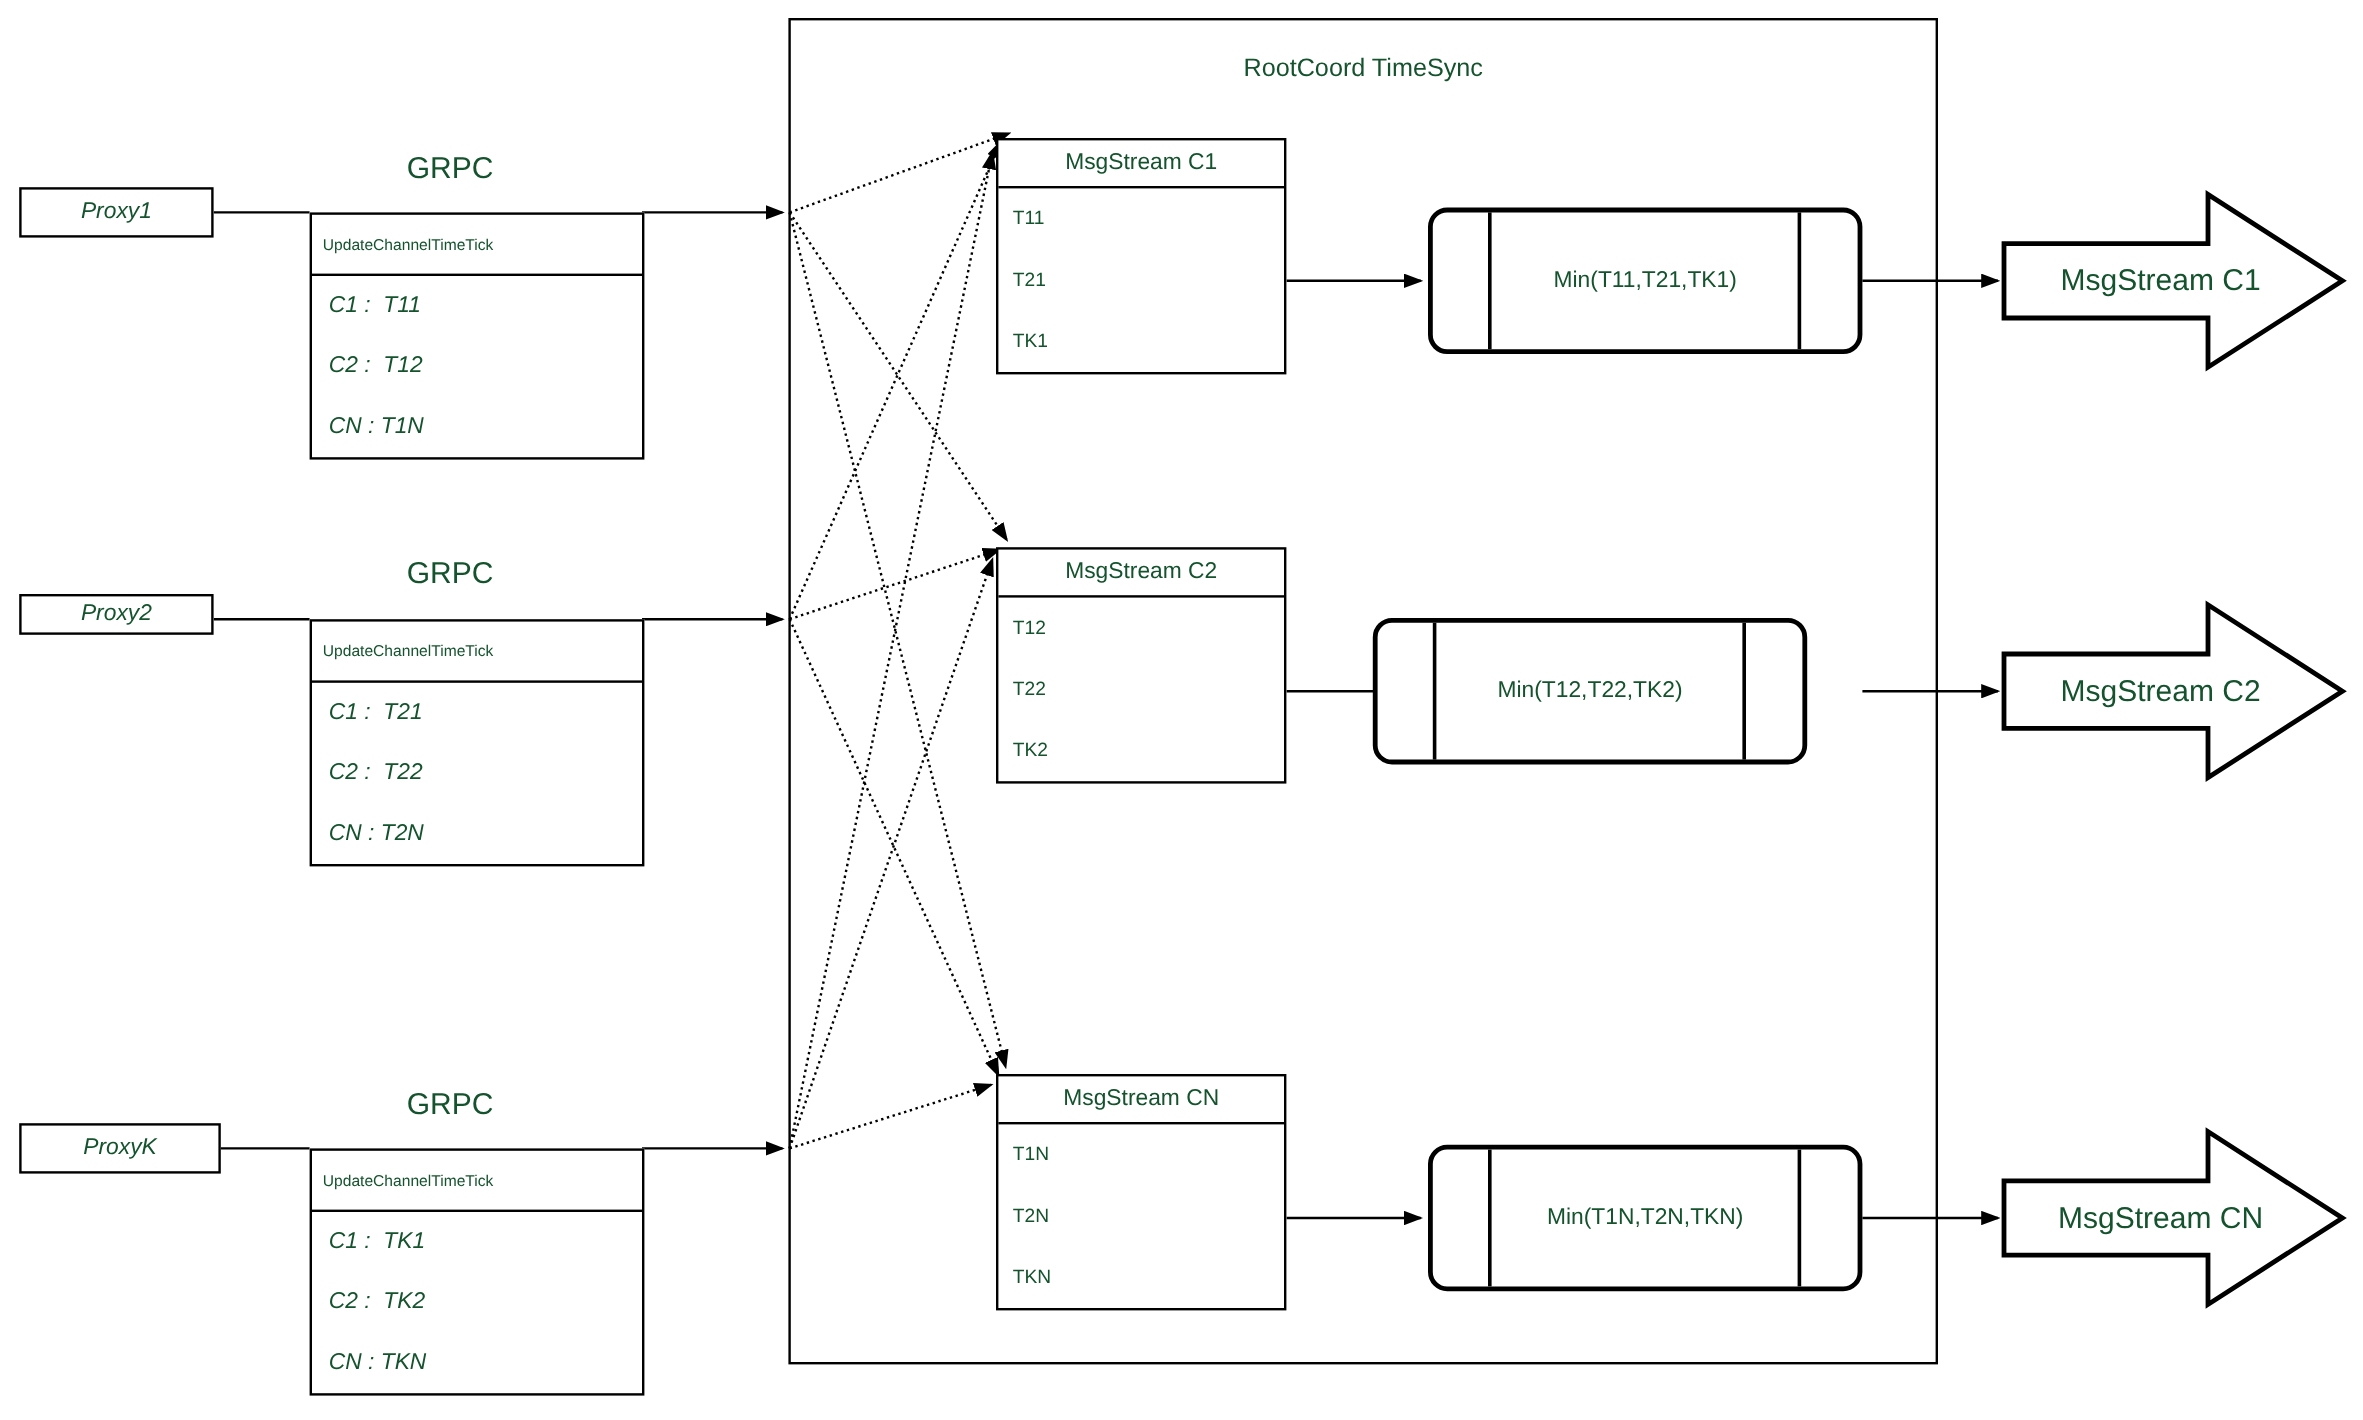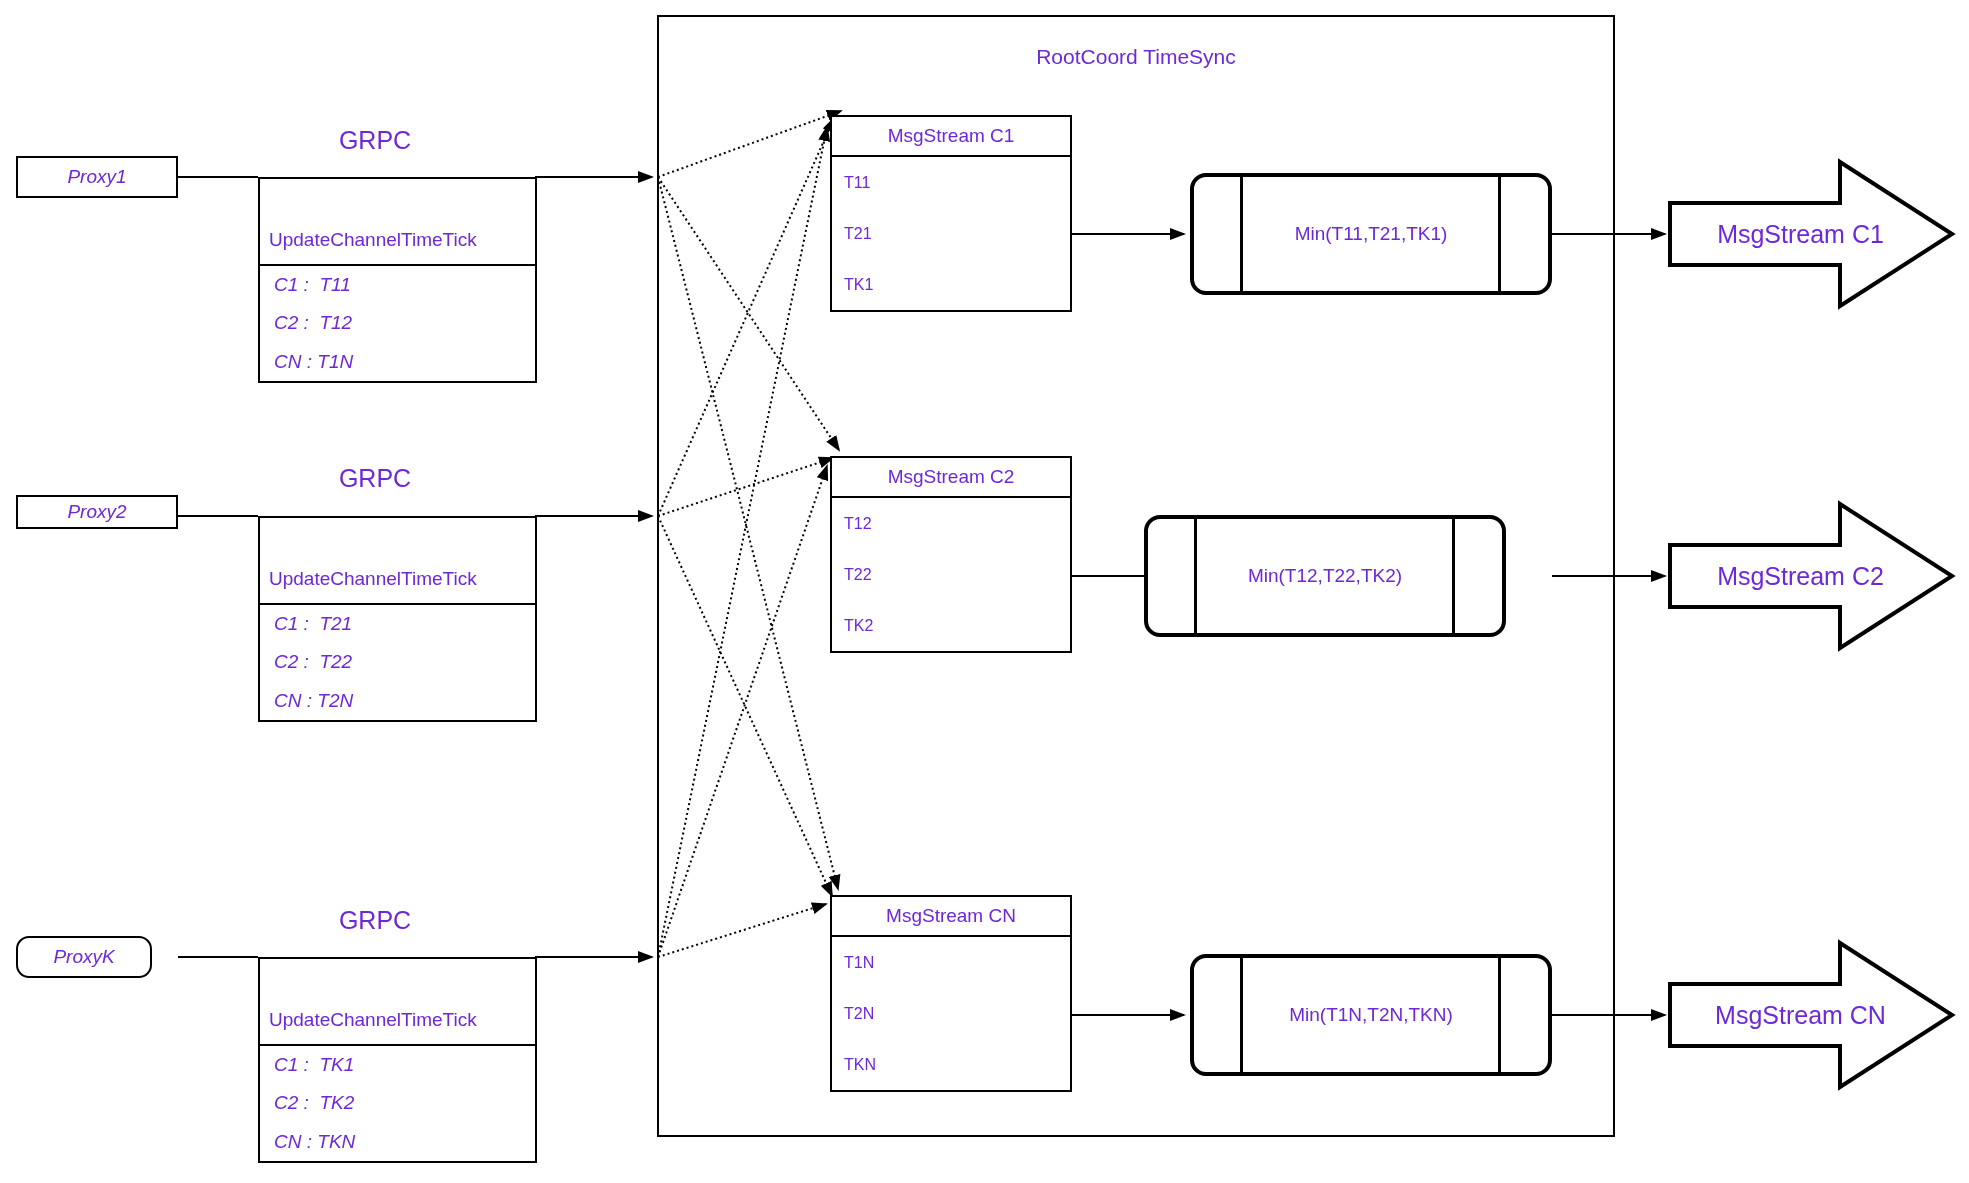--- a/index.html
+++ b/index.html
@@ -2,21 +2,21 @@
 <html><head>
 <meta charset="utf-8">
 <style>
   html, body { margin: 0; padding: 0; background: #ffffff; }
   .canvas {
     position: relative;
     width: 1969px;
     height: 1183px;
     background: #ffffff;
     font-family: "Liberation Sans", sans-serif;
-    color: #6d28d9;
+    color: #14532d;
     overflow: hidden;
   }
   .layer {
     position: absolute;
     left: 0; top: 0;
     z-index: 1;
   }
   .layer line { stroke: #000; stroke-width: 2; }
   .layer line.dotted { stroke-dasharray: 2 3; }
   .layer polygon.bigarrow { fill: #fff; stroke: #000; stroke-width: 4; stroke-linejoin: miter; }
@@ -37,21 +37,21 @@
 
   .proxy {
     display: flex; align-items: center; justify-content: center;
     font-size: 19px;
     font-style: italic;
   }
 
   .utt-table, .ms-table { display: flex; flex-direction: column; }
   .utt-header {
     height: 51px; box-sizing: border-box; border-bottom: 2px solid #000;
-    display: flex; align-items: center; padding-left: 9px; font-size: 19px; margin-top: 36px;
+    display: flex; align-items: center; padding-left: 9px; font-size: 13px;
   }
   .utt-body { flex: 1; display: flex; flex-direction: column; }
   .utt-row { flex: 1; display: flex; align-items: center; padding-left: 14px; font-size: 19px; white-space: pre; font-style: italic; }
 
   .ms-header {
     height: 40px; box-sizing: border-box; border-bottom: 2px solid #000;
     display: flex; align-items: center; justify-content: center; font-size: 19px;
   }
   .ms-body { flex: 1; display: flex; flex-direction: column; }
   .ms-row { flex: 1; display: flex; align-items: center; padding-left: 12px; font-size: 16px; }
@@ -141,21 +141,21 @@
   <div class="label" style="left:305px; top:465px; width:140px;">GRPC</div>
   <div class="box utt-table" style="left:258px; top:516px; width:279px; height:206px;">
     <div class="utt-header">UpdateChannelTimeTick</div>
     <div class="utt-body">
       <div class="utt-row">C1 :  T21</div>
       <div class="utt-row">C2 :  T22</div>
       <div class="utt-row">CN : T2N</div>
     </div>
   </div>
 
-  <div class="box proxy" style="left:16px; top:936px; width:136px; height:42px;border-radius:13px;">
+  <div class="box proxy" style="left:16px; top:936px; width:168px; height:42px;">
     <span>ProxyK</span>
   </div>
   <div class="label" style="left:305px; top:907px; width:140px;">GRPC</div>
   <div class="box utt-table" style="left:258px; top:957px; width:279px; height:206px;">
     <div class="utt-header">UpdateChannelTimeTick</div>
     <div class="utt-body">
       <div class="utt-row">C1 :  TK1</div>
       <div class="utt-row">C2 :  TK2</div>
       <div class="utt-row">CN : TKN</div>
     </div>

